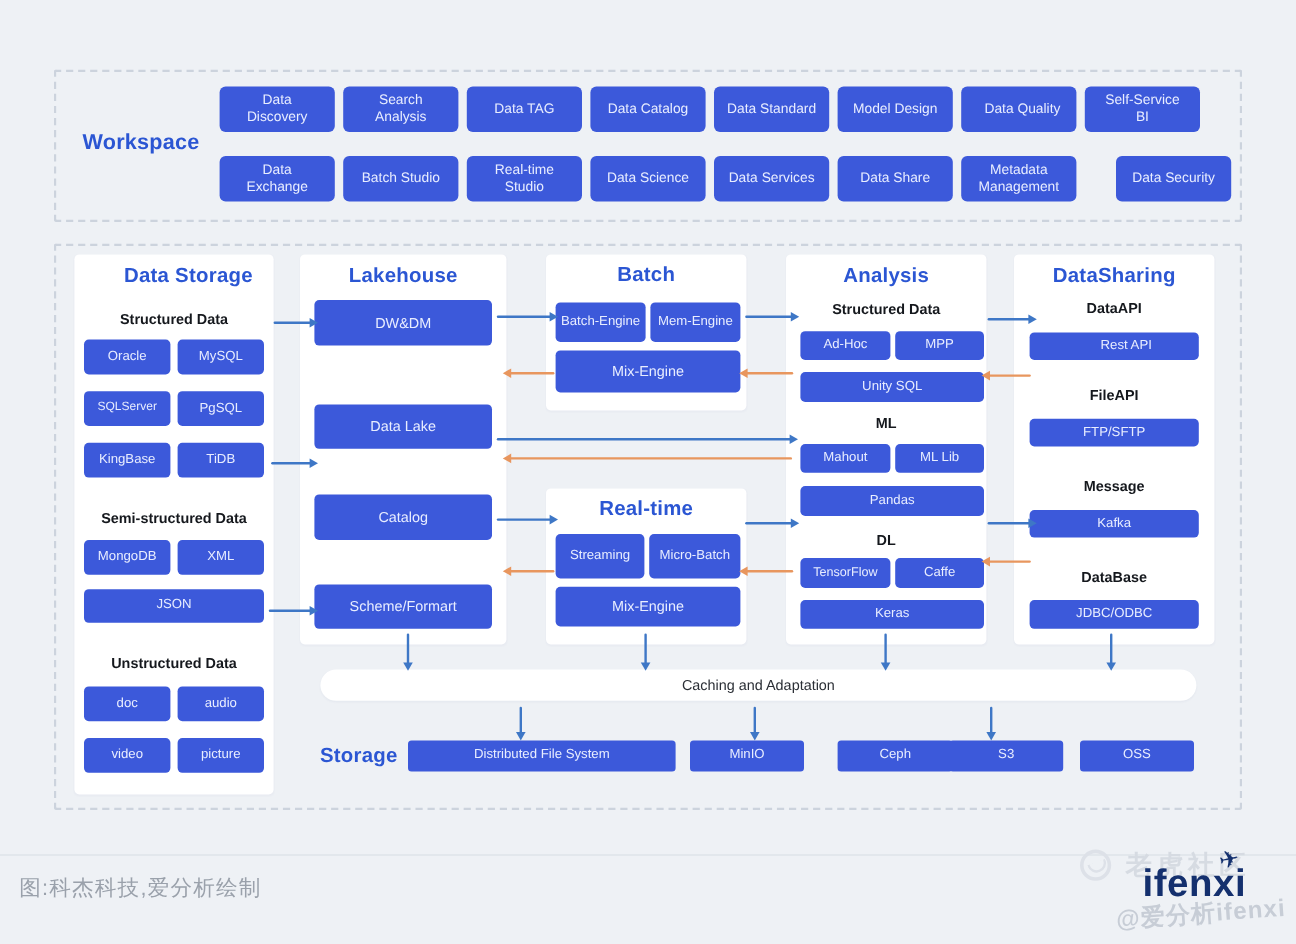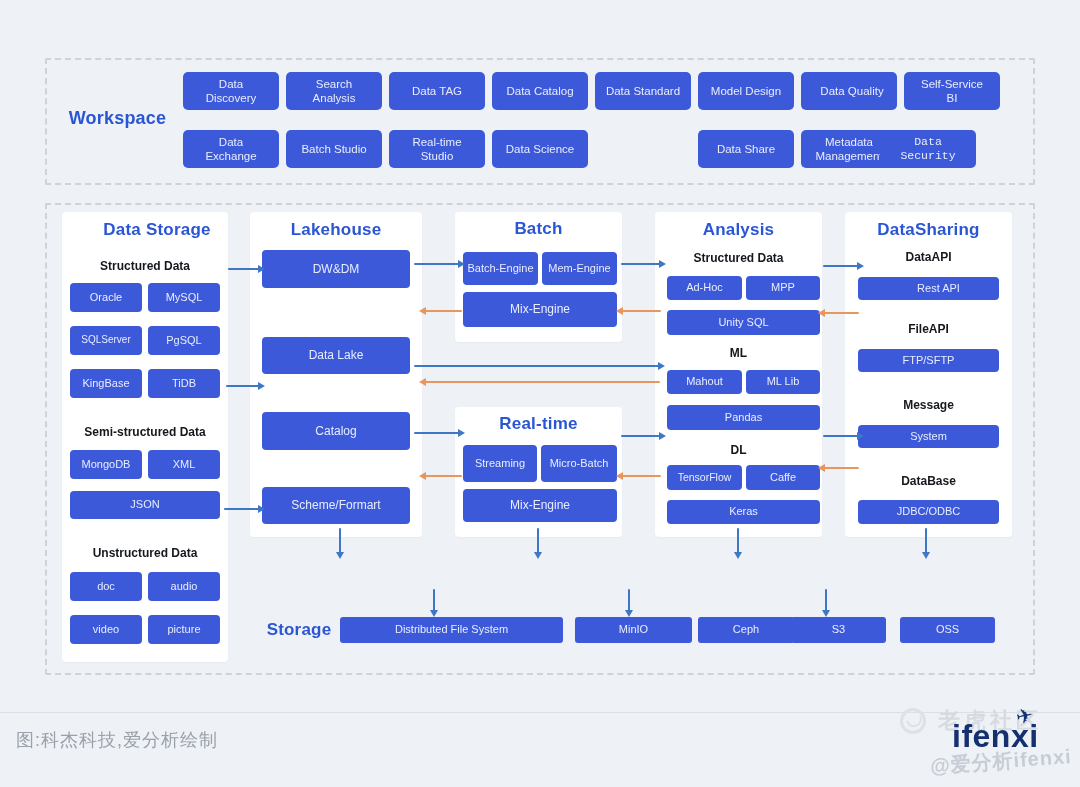--- a/index.html
+++ b/index.html
@@ -51,23 +51,24 @@
   <div class="box wbtn" style="left:492px;top:72px;width:96px;height:38px;">Data Catalog</div>
   <div class="box wbtn" style="left:595px;top:72px;width:96px;height:38px;">Data Standard</div>
   <div class="box wbtn" style="left:698px;top:72px;width:96px;height:38px;">Model Design</div>
   <div class="box wbtn" style="left:801px;top:72px;width:96px;height:38px;padding-left:16px;">Data Quality</div>
   <div class="box wbtn" style="left:904px;top:72px;width:96px;height:38px;">Self-Service BI</div>
 
   <div class="box wbtn" style="left:183px;top:130px;width:96px;height:38px;">Data Exchange</div>
   <div class="box wbtn" style="left:286px;top:130px;width:96px;height:38px;">Batch Studio</div>
   <div class="box wbtn" style="left:389px;top:130px;width:96px;height:38px;">Real-time Studio</div>
   <div class="box wbtn" style="left:492px;top:130px;width:96px;height:38px;">Data Science</div>
+  <div class="box wbtn" style="left:595px;top:130px;width:96px;height:38px;">Data Services</div>
   <div class="box wbtn" style="left:698px;top:130px;width:96px;height:38px;">Data Share</div>
   <div class="box wbtn" style="left:801px;top:130px;width:96px;height:38px;">Metadata Management</div>
-  <div class="box wbtn" style="left:880px;top:130px;width:96px;height:38px;font-family:Liberation Mono, monospace;">Data Security</div>
+  <div class="box wbtn" style="left:930px;top:130px;width:96px;height:38px;">Data Security</div>
 
   <div class="dashed-box" style="left:45px;top:203px;width:990px;height:472px;"></div>
 
   <div class="panel" style="left:62px;top:212px;width:166px;height:450px;"></div>
   <div class="sec-title" style="left:62px;top:220px;width:166px;padding-left:12px;">Data Storage</div>
   <div class="grp" style="left:62px;top:259px;width:166px;">Structured Data</div>
   <div class="box" style="left:70px;top:283px;width:72px;height:29px;">Oracle</div>
   <div class="box" style="left:148px;top:283px;width:72px;height:29px;">MySQL</div>
   <div class="box" style="left:70px;top:326px;width:72px;height:29px;font-size:10px;">SQLServer</div>
   <div class="box" style="left:148px;top:326px;width:72px;height:29px;">PgSQL</div>
@@ -117,28 +118,29 @@
   <div class="box" style="left:746px;top:465px;width:74px;height:25px;">Caffe</div>
   <div class="box" style="left:667px;top:500px;width:153px;height:24px;">Keras</div>
 
   <div class="panel" style="left:845px;top:212px;width:167px;height:325px;"></div>
   <div class="sec-title" style="left:845px;top:220px;width:167px;">DataSharing</div>
   <div class="grp" style="left:845px;top:250px;width:167px;">DataAPI</div>
   <div class="box" style="left:858px;top:277px;width:141px;height:23px;padding-left:23px;">Rest API</div>
   <div class="grp" style="left:845px;top:322px;width:167px;">FileAPI</div>
   <div class="box" style="left:858px;top:349px;width:141px;height:23px;">FTP/SFTP</div>
   <div class="grp" style="left:845px;top:398px;width:167px;">Message</div>
-  <div class="box" style="left:858px;top:425px;width:141px;height:23px;">System</div>
+  <div class="box" style="left:858px;top:425px;width:141px;height:23px;">Kafka</div>
   <div class="grp" style="left:845px;top:474px;width:167px;">DataBase</div>
   <div class="box" style="left:858px;top:500px;width:141px;height:24px;">JDBC/ODBC</div>
 
+  <div class="cache" style="left:267px;top:558px;width:730px;height:26px;">Caching and Adaptation</div>
 
   <div class="sec-title" style="left:263px;top:620px;width:72px;">Storage</div>
   <div class="box" style="left:340px;top:617px;width:223px;height:26px;border-radius:3px;">Distributed File System</div>
-  <div class="box" style="left:575px;top:617px;width:117px;height:26px;border-radius:3px;">MinIO</div>
+  <div class="box" style="left:575px;top:617px;width:95px;height:26px;border-radius:3px;">MinIO</div>
   <div class="box" style="left:682px;top:617px;width:96px;height:26px;border-radius:3px;margin-left:16px;">Ceph</div>
   <div class="box" style="left:791px;top:617px;width:95px;height:26px;border-radius:3px;">S3</div>
   <div class="box" style="left:900px;top:617px;width:95px;height:26px;border-radius:3px;">OSS</div>
 
   <div class="hl b r" style="left:228px;top:268px;width:32px;"></div>
   <div class="hl b r" style="left:226px;top:385px;width:34px;"></div>
   <div class="hl b r" style="left:224px;top:508px;width:36px;"></div>
 
   <div class="hl b r" style="left:414px;top:263px;width:46px;"></div>
   <div class="hl o l" style="left:424px;top:310px;width:38px;"></div>

